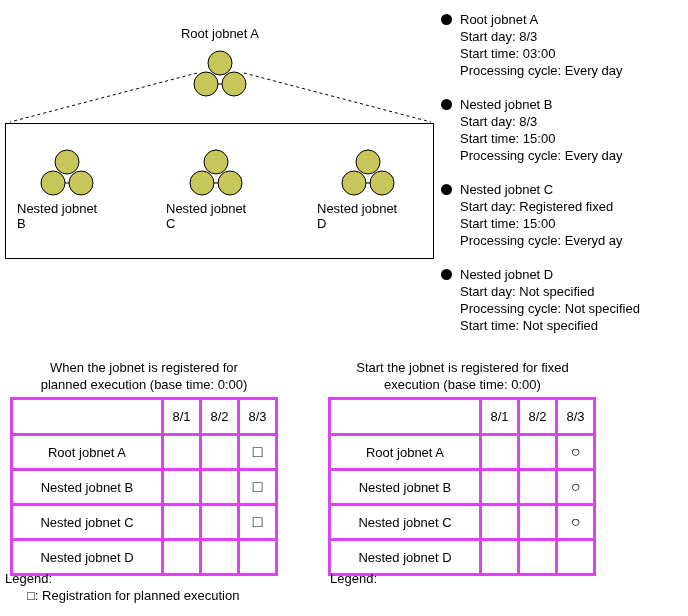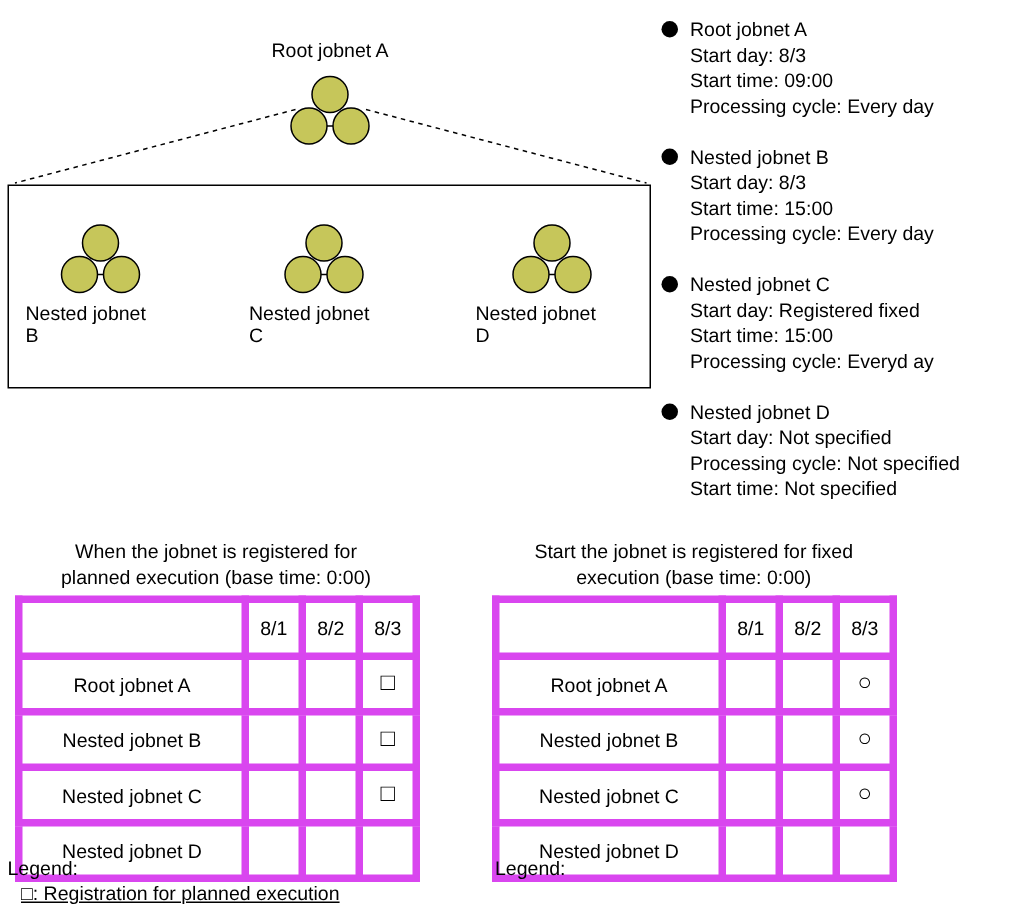--- a/index.html
+++ b/index.html
@@ -43,35 +43,35 @@
   .detail .lines { margin-left: 19px; }
 
   
   .table-title { text-align: center; line-height: 17px; }
   .title-left  { left: 10px;  top: 359px; width: 268px; }
   .title-right { left: 328px; top: 359px; width: 269px; }
   .sched-table { border-collapse: collapse; background: #fff; }
   .table-left  { left: 10px;  top: 397px; }
   .table-right { left: 328px; top: 397px; }
   .sched-table td {
-    border: 5px solid #d946ef;
+    border: 3px solid #d946ef;
     text-align: center;
     vertical-align: middle;
     padding: 0;
     font-size: 13px;
   }
   .sched-table tr.hdr td { height: 33px; }
   .sched-table tr.row td { height: 32px; }
   .sched-table td.mark-cell { font-size: 16px; line-height: 1; }
 
   
   .legend { line-height: 17px; }
   .legend-left  { left: 5px;   top: 570px; }
   .legend-right { left: 330px; top: 570px; }
-  .legend .entry { margin-left: 9px; text-decoration: underline; }
+  .legend .entry { margin-left: 22px; }
 </style>
 </head>
 <body>
 
 <div class="canvas">
 
   <svg class="abs tree-lines">
     <line x1="197" y1="73" x2="10" y2="122" stroke="#000" stroke-width="1" stroke-dasharray="3,3"></line>
     <line x1="244" y1="73" x2="431" y2="122" stroke="#000" stroke-width="1" stroke-dasharray="3,3"></line>
   </svg>
@@ -117,21 +117,21 @@
   <div class="abs nested-label label-d">
     <div>Nested jobnet</div>
     <div>D</div>
   </div>
 
   <div class="abs detail detail-0">
     <span class="bullet"></span>
     <div class="lines">
       <div>Root jobnet A</div>
       <div>Start day: 8/3</div>
-      <div>Start time: 09:00</div>
+      <div>Start time: 03:00</div>
       <div>Processing cycle: Every day</div>
     </div>
   </div>
 
   <div class="abs detail detail-1">
     <span class="bullet"></span>
     <div class="lines">
       <div>Nested jobnet B</div>
       <div>Start day: 8/3</div>
       <div>Start time: 15:00</div>

